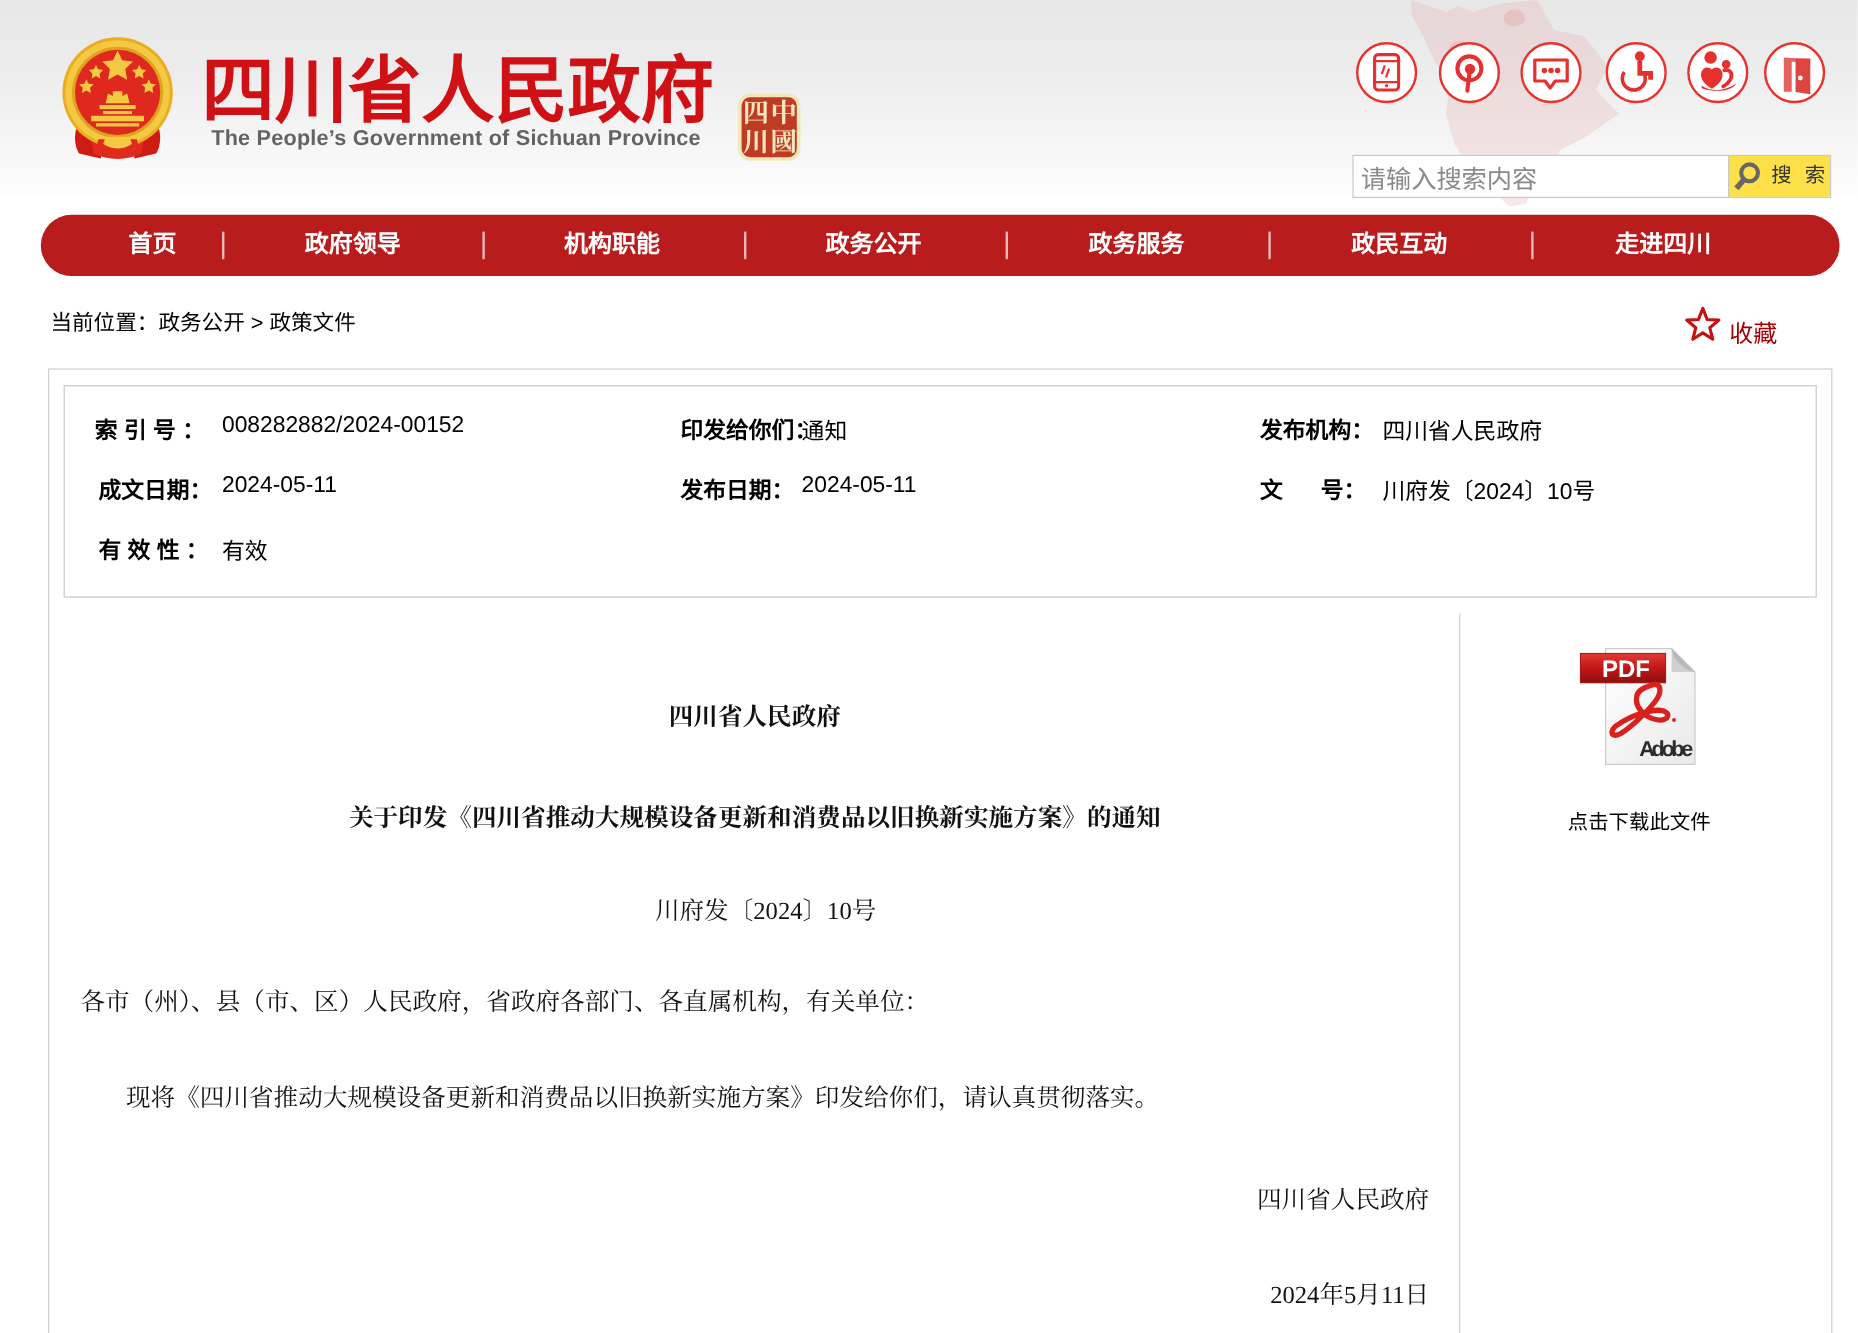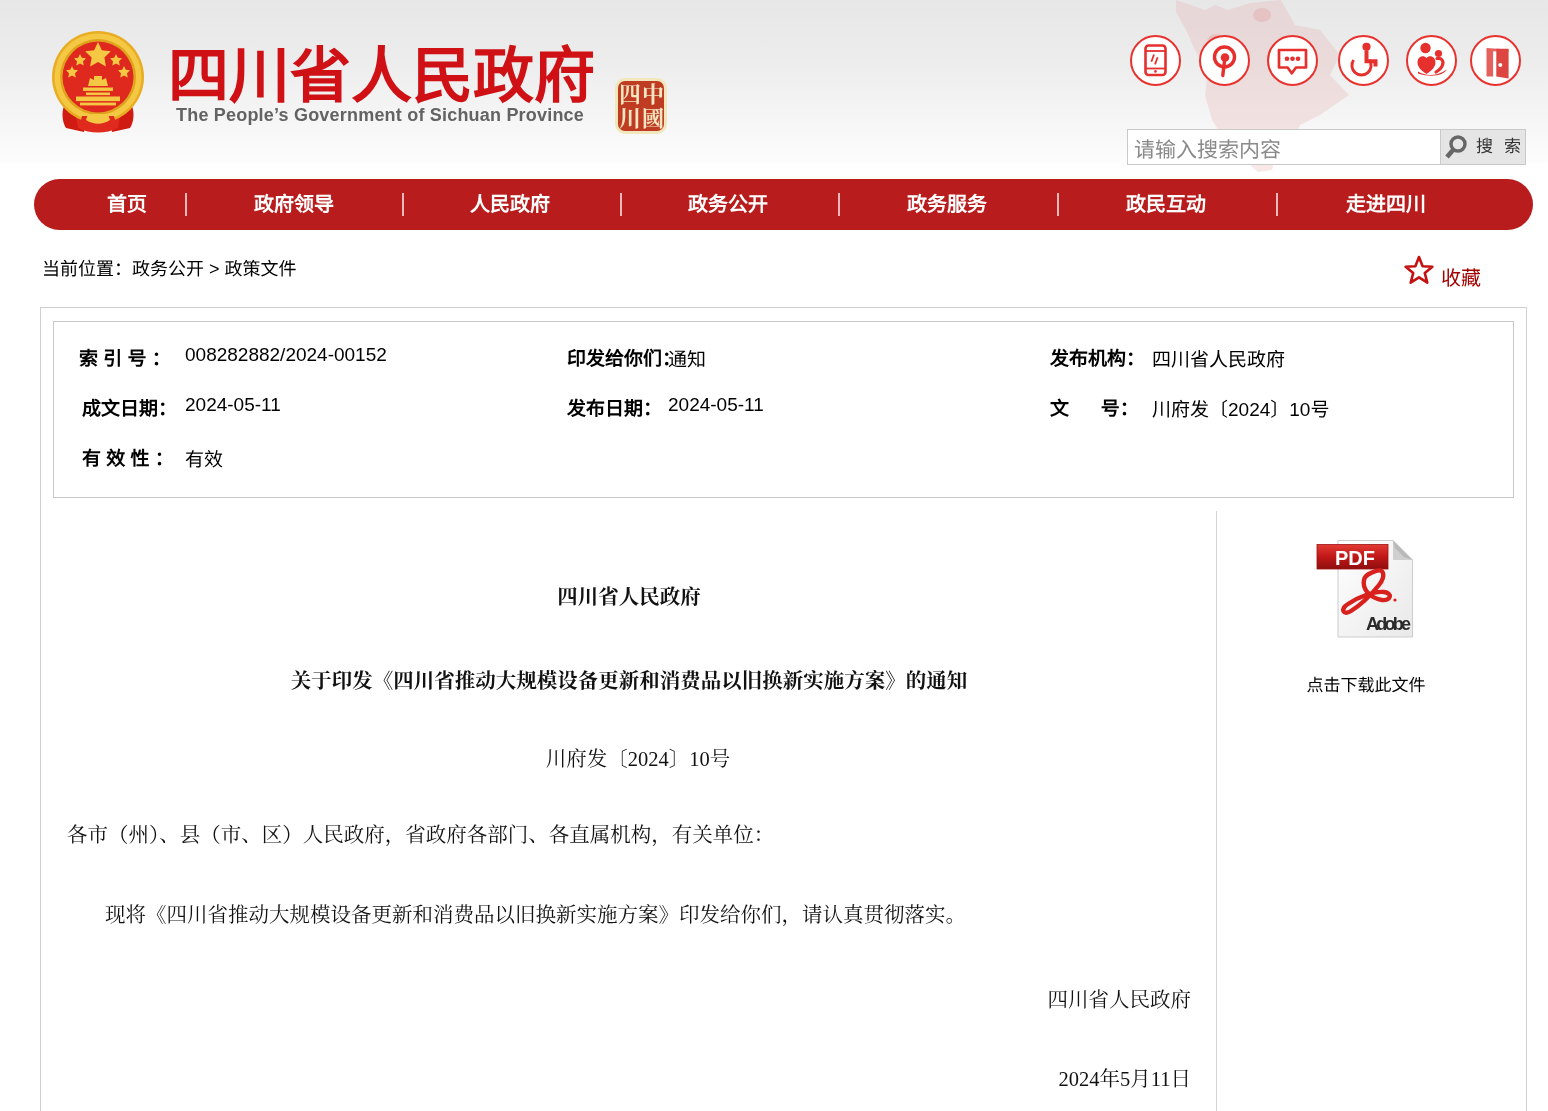--- a/index.html
+++ b/index.html
@@ -11,21 +11,21 @@
 .ttl{position:absolute;left:168px;top:46px;width:430px;font-weight:bold;font-size:61px;
   color:#cf1014;letter-spacing:0px;white-space:nowrap;line-height:61px;}
 .sub{position:absolute;left:176px;top:105px;font-size:18px;font-weight:bold;color:#636363;white-space:nowrap;letter-spacing:0.2px;}
 .seal{position:absolute;left:612px;top:76px;}
 .icons{position:absolute;left:1129.5px;top:34.7px;height:52px;}
 .ic{position:absolute;top:0;width:47px;height:47px;border:2px solid #e8322e;border-radius:50%;
   background:#fff;}
 .ic svg{position:absolute;left:0;top:0;}
 .search{position:absolute;left:1127px;top:113px;width:397px;height:34px;border:1px solid #c9c9c9;background:#fff;margin-top:16px;}
 .ph{position:absolute;left:6px;top:3px;font-size:21px;color:#8a8a8a;}
-.sbtn{position:absolute;right:0;top:0;width:84px;height:34px;background:#e5e5e5;border-left:1px solid #c9c9c9;}
+.sbtn{position:absolute;right:0;top:0;width:84px;height:34px;background:#fde047;border-left:1px solid #c9c9c9;}
 .sbtn .t{position:absolute;left:35px;top:2px;font-size:17px;color:#333;letter-spacing:11px;white-space:nowrap;}
 .nav{position:absolute;left:34px;top:179px;width:1499px;height:51px;background:#b91c1c;border-radius:26px;}
 .nav span.it{position:absolute;top:0;height:51px;line-height:51px;color:#fff;font-weight:bold;font-size:20px;white-space:nowrap;transform:translateX(-50%);}
 .nav span.sep{position:absolute;top:14px;height:23px;width:2px;background:#e9b8b8;}
 .crumb{position:absolute;left:42px;top:254px;font-size:18px;color:#000;}
 .fav{position:absolute;left:1402px;top:254px;width:130px;height:34px;}
 .fav .txt{position:absolute;left:39px;top:8px;font-size:20px;color:#a40000;}
 .outer{position:absolute;left:40px;top:307px;width:1485px;height:900px;border:1px solid #cfcfcf;background:#fff;}
 .infobox{position:absolute;left:12px;top:13px;width:1459px;height:175px;border:1px solid #c8c8c8;}
 .infobox .cell{position:absolute;white-space:nowrap;font-size:19px;color:#000;}
@@ -139,21 +139,21 @@
         <circle cx="15" cy="11" r="7" fill="none" stroke="#666" stroke-width="3.4"></circle>
         <line x1="10" y1="17" x2="4" y2="24" stroke="#666" stroke-width="4.6"></line>
       </svg>
       <span class="t">搜索</span>
     </div>
   </div>
 </div>
 <div class="nav">
   <span class="it" style="left:93px">首页</span>
   <span class="it" style="left:260px">政府领导</span>
-  <span class="it" style="left:476px">人民政府</span>
+  <span class="it" style="left:476px">机构职能</span>
   <span class="it" style="left:694px">政务公开</span>
   <span class="it" style="left:913px">政务服务</span>
   <span class="it" style="left:1132px">政民互动</span>
   <span class="it" style="left:1352px">走进四川</span>
   <span class="sep" style="left:151px"></span>
   <span class="sep" style="left:368px"></span>
   <span class="sep" style="left:586px"></span>
   <span class="sep" style="left:804px"></span>
   <span class="sep" style="left:1023px"></span>
   <span class="sep" style="left:1242px"></span>

